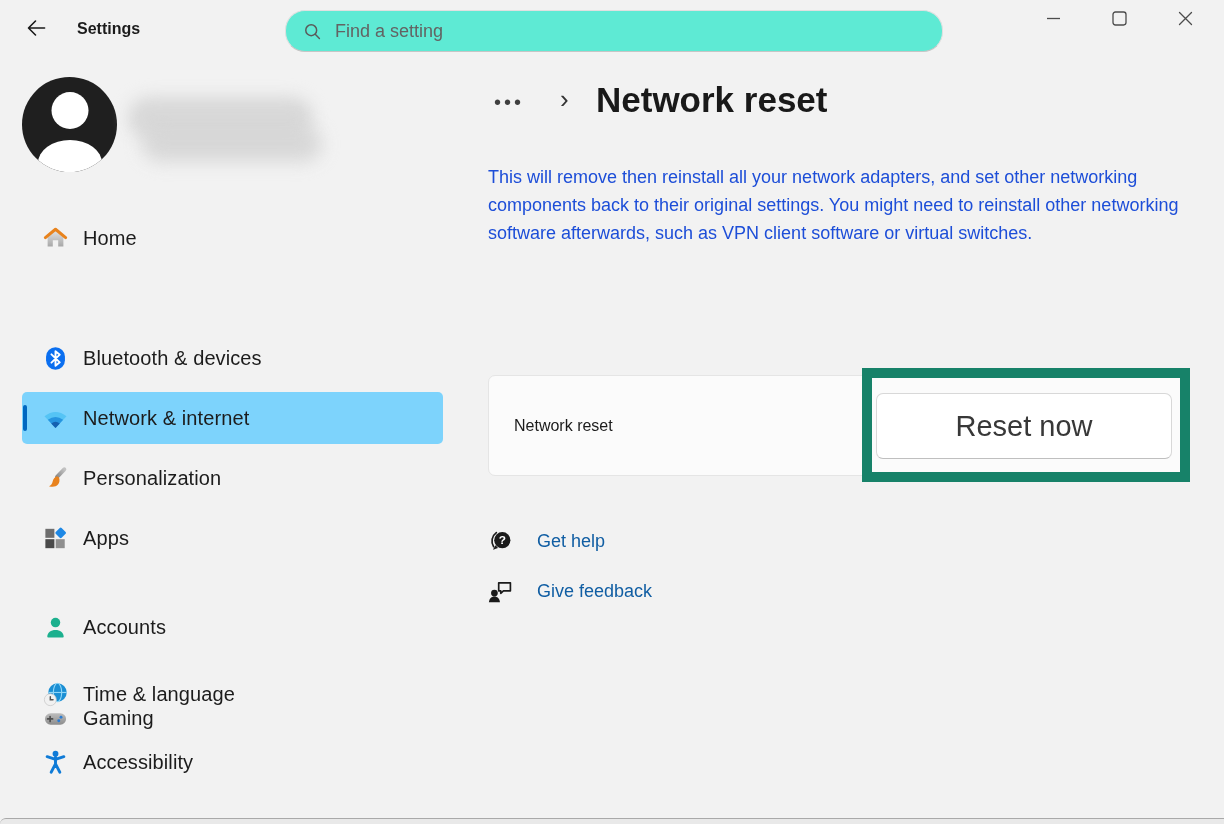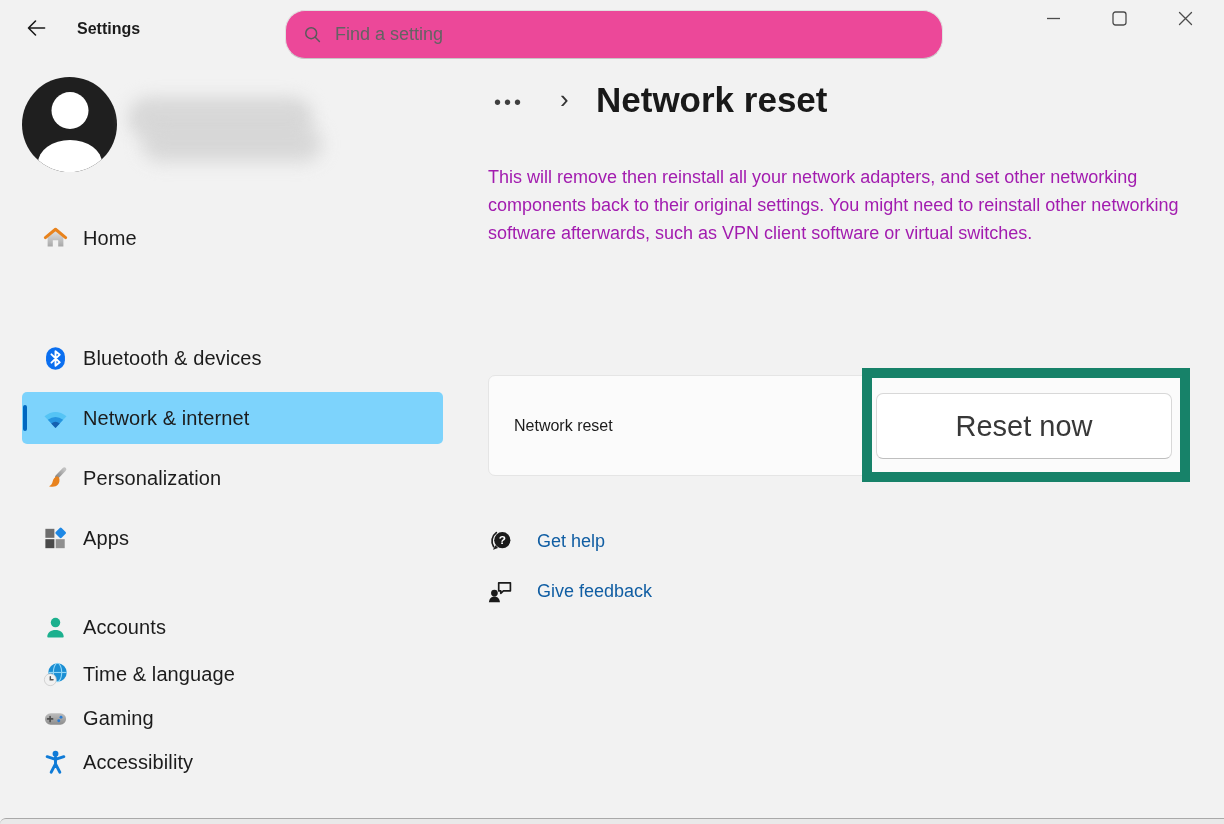--- a/index.html
+++ b/index.html
@@ -4,22 +4,22 @@
 <style>
   * { margin:0; padding:0; box-sizing:border-box; }
   html,body { width:1224px; height:824px; overflow:hidden; }
   body { font-family:"Liberation Sans","DejaVu Sans",sans-serif; background:#f2f2f2; }
   .window { position:relative; width:1224px; height:824px; background:#f2f2f2;text-decoration:underline; }
 
   
   .back-btn { position:absolute; left:22px; top:15px; width:28px; height:30px;
     display:flex; align-items:center; justify-content:center; cursor:pointer; }
   .app-title { position:absolute; left:77px; top:20px; font-size:16px; font-weight:700; color:#1c1c1c; }
-  .searchbox { position:absolute; left:285px; top:10px; width:658px; height:49px;
-    background:#ec4899; border:1px solid #e0e0e0; border-bottom-color:#c6c6c6;
+  .searchbox { position:absolute; left:285px; top:10px; width:658px; height:42px;
+    background:#5eead4; border:1px solid #e0e0e0; border-bottom-color:#c6c6c6;
     border-radius:20px; display:flex; align-items:center; padding:0 14px 0 17px; }
   .searchbox input { border:none; outline:none; background:transparent; flex:1;
     font-family:inherit; font-size:18px; color:#3a3a3a; margin-left:13px; }
   .searchbox input::placeholder { color:#636363; opacity:1; }
   .win-controls { position:absolute; right:6px; top:0; display:flex; }
   .ctrl { width:66px; height:40px; display:flex; align-items:center; justify-content:center; cursor:pointer; }
 
   
   .avatar { position:absolute; left:22px; top:77px; width:95px; height:95px; border-radius:50%;
     background:#1f1f1f; overflow:hidden; cursor:pointer; }
@@ -40,21 +40,21 @@
   .nav-icon { width:27px; height:27px; flex:0 0 27px; display:flex; align-items:center; justify-content:center; }
   .nav-icon svg { width:27px; height:27px; }
   .nav-label { margin-left:14px; font-size:20px; color:#1c1c1c; letter-spacing:.1px; }
 
   
   .crumb-ellipsis { position:absolute; left:494px; top:92px; font-size:20px; letter-spacing:3px;
     color:#3f3f3f; cursor:pointer; line-height:20px; }
   .crumb-chevron { position:absolute; left:560px; top:86px; font-size:26px; color:#333; line-height:26px; }
   .page-title { position:absolute; left:596px; top:80px; font-size:35px; font-weight:700; color:#191919; }
   .desc { position:absolute; left:488px; top:163px; width:694px; font-size:18px;
-    line-height:28px; color:#a21caf; }
+    line-height:28px; color:#1d4ed8; }
   .note { position:absolute; left:488px; top:312px; font-size:18px; color:#5f5f5f; }
 
   .reset-card { position:absolute; left:488px; top:375px; width:702px; height:101px;
     background:#fbfbfb; border:1px solid #e5e5e5; border-radius:7px; }
   .reset-card-label { position:absolute; left:25px; top:50%; transform:translateY(-50%);
     font-size:16px; color:#1b1b1b; }
   .green-box { position:absolute; left:862px; top:368px; width:328px; height:114px;
     border:10px solid #178269; z-index:2; }
   .reset-btn { position:absolute; left:876px; top:393px; width:296px; height:66px;
     background:#ffffff; border:1px solid #d8d8d8; border-bottom-color:#bfbfbf;
@@ -187,21 +187,21 @@
   <div class="nav-item" style="top:601px">
     <span class="nav-icon">
       <svg viewBox="0 0 24 24">
         <circle cx="12" cy="7.6" r="4.2" fill="#1CB08E"></circle>
         <path d="M4.7 20.3c0-3.7 3.3-6 7.3-6s7.3 2.3 7.3 6c0 .4-.3.6-.7.6H5.4c-.4 0-.7-.2-.7-.6Z" fill="#1CB08E"></path>
       </svg>
     </span>
     <span class="nav-label">Accounts</span>
   </div>
 
-  <div class="nav-item" style="top:648px">
+  <div class="nav-item" style="top:668px">
     <span class="nav-icon">
       <svg viewBox="0 0 24 24">
         <circle cx="13.8" cy="10.2" r="8.2" fill="#1B8FD4"></circle>
         <ellipse cx="13.8" cy="10.2" rx="3.7" ry="8.2" fill="none" stroke="#8FD6F7" stroke-width="1"></ellipse>
         <path d="M5.6 10.2h16.4" stroke="#8FD6F7" stroke-width="1"></path>
         <circle cx="7.4" cy="16.6" r="5.3" fill="#F1F1F1" stroke="#c9c9c9" stroke-width=".7"></circle>
         <path d="M7.4 13.9v2.7h2.4" stroke="#555" stroke-width="1.3" fill="none" stroke-linecap="round"></path>
       </svg>
     </span>
     <span class="nav-label">Time &amp; language</span>

